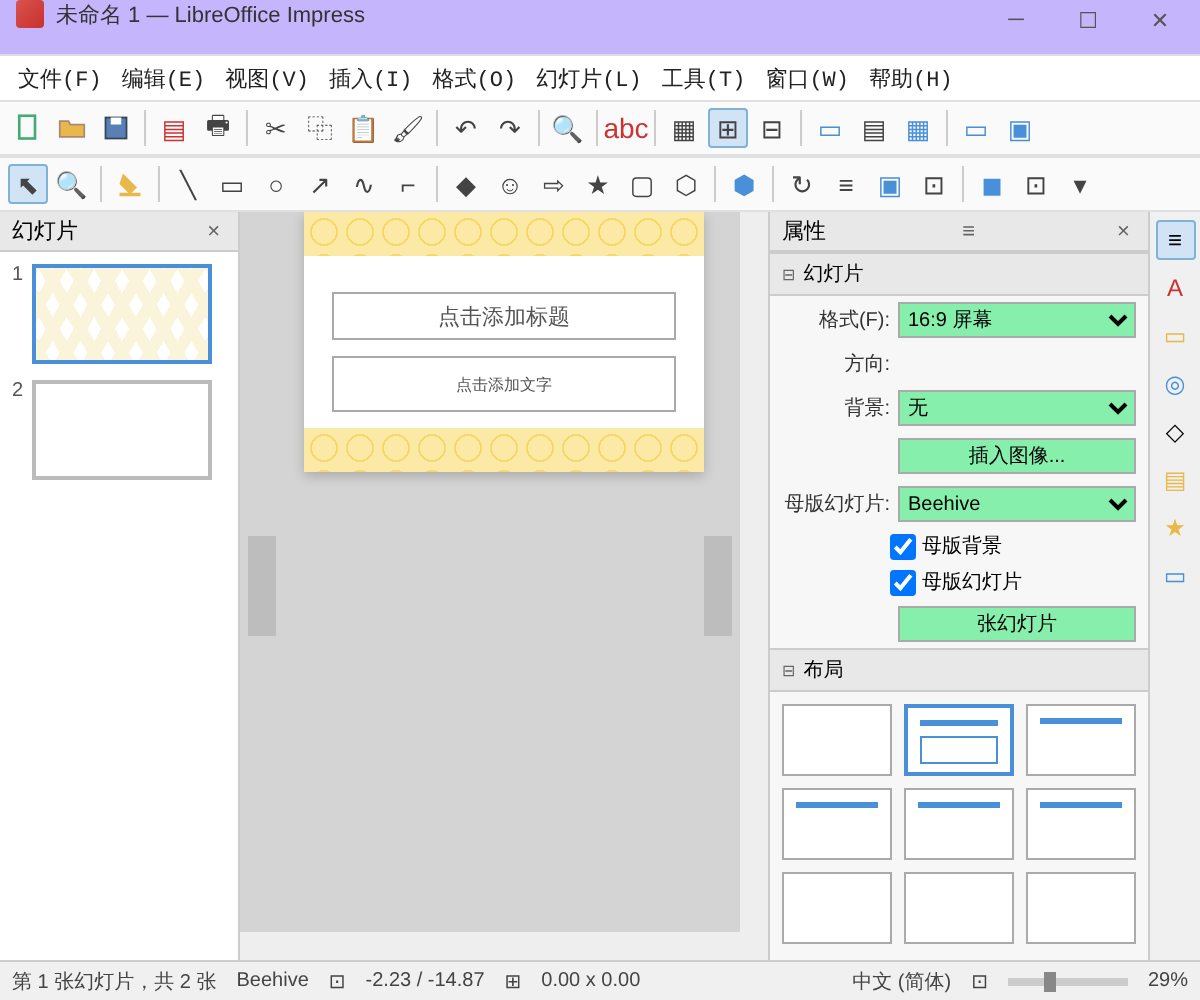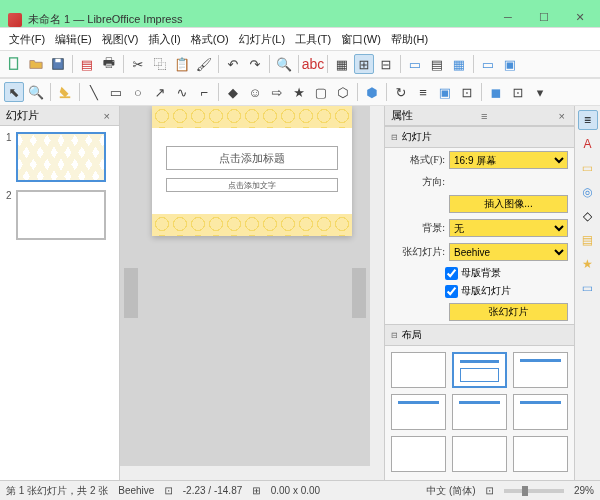--- a/index.html
+++ b/index.html
@@ -1,23 +1,23 @@
 <!DOCTYPE html>
 <html><head>
 <meta charset="utf-8">
 <style>
 * { box-sizing: border-box; margin: 0; padding: 0; font-family: "Microsoft YaHei", sans-serif; }
 body { width: 600px; height: 500px; overflow: hidden; background: #f0f0f0; font-size: 11px; display: flex; flex-direction: column; }
-.titlebar { height: 28px; background: #86efac; display: flex; align-items: flex-end; padding: 0 8px; border-bottom: 1px solid #ddd; }
+.titlebar { height: 28px; background: #c4b5fd; display: flex; align-items: flex-start; padding: 0 8px; border-bottom: 1px solid #ddd; }
 .titlebar .logo { width: 14px; height: 14px; background: linear-gradient(135deg, #d9534f, #c9302c); border-radius: 2px; margin-right: 6px; }
 .titlebar .title { font-size: 11px; color: #333; flex: 1; }
 .winbtns { display: flex; gap: 12px; }
 .winbtn { width: 24px; height: 20px; display: flex; align-items: center; justify-content: center; color: #555; cursor: pointer; }
 .menubar { height: 22px; background: #fff; display: flex; align-items: center; padding: 0 4px; font-size: 11px; color: #222; }
-.menubar span { padding: 2px 5px; cursor: pointer; }
+.menubar span { padding: 2px 5px; cursor: pointer; font-family: Liberation Mono, monospace; }
 .toolbar { height: 28px; background: #fafafa; border-top: 1px solid #e0e0e0; border-bottom: 1px solid #e0e0e0; display: flex; align-items: center; padding: 0 4px; gap: 2px; }
 .tbtn { width: 20px; height: 20px; display: flex; align-items: center; justify-content: center; border: 1px solid transparent; border-radius: 2px; cursor: pointer; font-size: 13px; color: #444; }
 .tbtn.active { background: #d0e4f5; border-color: #7fb3d5; }
 .tbtn svg { width: 14px; height: 14px; }
 .sep { width: 1px; height: 18px; background: #ccc; margin: 0 2px; }
 .workspace { flex: 1; display: flex; overflow: hidden; }
 .slidepanel { width: 120px; background: #fff; border-right: 1px solid #ccc; display: flex; flex-direction: column; }
 .panel-header { height: 20px; background: #e8e8e8; border-bottom: 1px solid #ccc; display: flex; align-items: center; padding: 0 6px; font-size: 11px; }
 .close-panel { margin-left: auto; cursor: pointer; color: #666; padding: 0 3px; }
 .thumbs { flex: 1; overflow-y: auto; padding: 6px; }
@@ -28,31 +28,31 @@
 .thumb .honey { position: absolute; inset: 0; background: repeating-linear-gradient(60deg, #f5e6a6 0 6px, transparent 6px 12px), repeating-linear-gradient(-60deg, #f5e6a6 0 6px, transparent 6px 12px); opacity: 0.4; }
 .canvas-area { flex: 1; background: #d4d4d4; position: relative; display: flex; align-items: flex-start; justify-content: center; }
 .canvas-area .vscroll { position: absolute; right: 0; top: 0; bottom: 0; width: 14px; background: #eee; }
 .canvas-area .hscroll { position: absolute; left: 0; right: 14px; bottom: 0; height: 14px; background: #eee; }
 .slide-canvas { width: 200px; height: 130px; background: #fff; box-shadow: 0 2px 6px rgba(0,0,0,0.2); position: relative; overflow: hidden; }
 .honey-top, .honey-bot { position: absolute; left: 0; right: 0; height: 22px; background-image: radial-gradient(circle at 10px 10px, transparent 6px, #f5d96a 6px 7px, transparent 7px); background-size: 18px 18px; background-color: #fce9a5; }
 .honey-top { top: 0; }
 .honey-bot { bottom: 0; }
 .placeholder { position: absolute; left: 14px; right: 14px; border: 1px solid #aaa; background: #fff; display: flex; align-items: center; justify-content: center; font-size: 10px; color: #555; }
 .ph-title { top: 40px; height: 24px; font-size: 11px; }
-.ph-text { top: 72px; height: 14px; font-size: 8px; }
+.ph-text { top: 72px; height: 28px; font-size: 8px; }
 .nav-arrow { position: absolute; width: 14px; height: 50px; background: #888; top: 50%; transform: translateY(-50%); opacity: 0.3; }
 .nav-arrow.left { left: 4px; }
 .nav-arrow.right { right: 18px; }
 .props { width: 190px; background: #f7f7f7; border-left: 1px solid #ccc; display: flex; flex-direction: column; overflow: hidden; }
 .props-body { flex: 1; overflow-y: auto; font-size: 10px; }
 .section-h { background: #e8e8e8; padding: 3px 6px; border-top: 1px solid #ccc; border-bottom: 1px solid #ccc; display: flex; align-items: center; gap: 4px; }
 .section-h .toggle { font-size: 8px; color: #666; }
 .form-row { display: flex; align-items: center; padding: 3px 6px; gap: 4px; }
-.form-row label { width: 54px; text-align: right; font-size: 10px; color: #333; font-family: Liberation Serif, serif; }
-.form-row select, .form-row button.wide { flex: 1; font-size: 10px; height: 18px; border: 1px solid #aaa; background: #fde047; }
+.form-row label { width: 54px; text-align: right; font-size: 10px; color: #333; }
+.form-row select, .form-row button.wide { flex: 1; font-size: 10px; height: 18px; border: 1px solid #aaa; background: #86efac; }
 .form-row button.wide { text-align: center; }
 .chk-row { padding: 2px 6px 2px 60px; font-size: 10px; display: flex; align-items: center; gap: 3px; }
 .layouts { display: grid; grid-template-columns: repeat(3, 1fr); gap: 6px; padding: 6px; }
 .layout-item { height: 36px; border: 1px solid #aaa; background: #fff; position: relative; cursor: pointer; }
 .layout-item.sel { border: 2px solid #4a90d9; }
 .layout-item .bar { position: absolute; background: #4a90d9; height: 3px; }
 .sidebar { width: 26px; background: #f0f0f0; border-left: 1px solid #ccc; display: flex; flex-direction: column; align-items: center; padding-top: 4px; gap: 4px; }
 .sidetab { width: 20px; height: 20px; border: 1px solid transparent; border-radius: 2px; display: flex; align-items: center; justify-content: center; cursor: pointer; font-size: 12px; }
 .sidetab.active { background: #d0e4f5; border-color: #7fb3d5; }
 .statusbar { height: 20px; background: #f0f0f0; border-top: 1px solid #ccc; display: flex; align-items: center; font-size: 10px; color: #444; padding: 0 6px; gap: 10px; }
@@ -212,29 +212,29 @@
           <span>幻灯片</span>
         </div>
       <div class="form-row">
         <label>格式(F):</label>
         <select><option>16:9 屏幕</option></select>
       </div>
       <div class="form-row">
         <label>方向:</label>
       </div>
       <div class="form-row">
+        <label>背景:</label>
+        <select><option>无</option></select>
+      </div>
+      <div class="form-row">
           <label></label>
           <button class="wide">插入图像...</button>
         </div>
       <div class="form-row">
-        <label>背景:</label>
-        <select><option>无</option></select>
-      </div>
-      <div class="form-row">
-        <label>张幻灯片:</label>
+        <label>母版幻灯片:</label>
         <select><option>Beehive</option></select>
       </div>
       <div class="chk-row">
           <input type="checkbox" checked="" style="">
           <span>母版背景</span>
         </div>
       <div class="chk-row">
           <input type="checkbox" checked="" style="">
           <span>母版幻灯片</span>
         </div>

